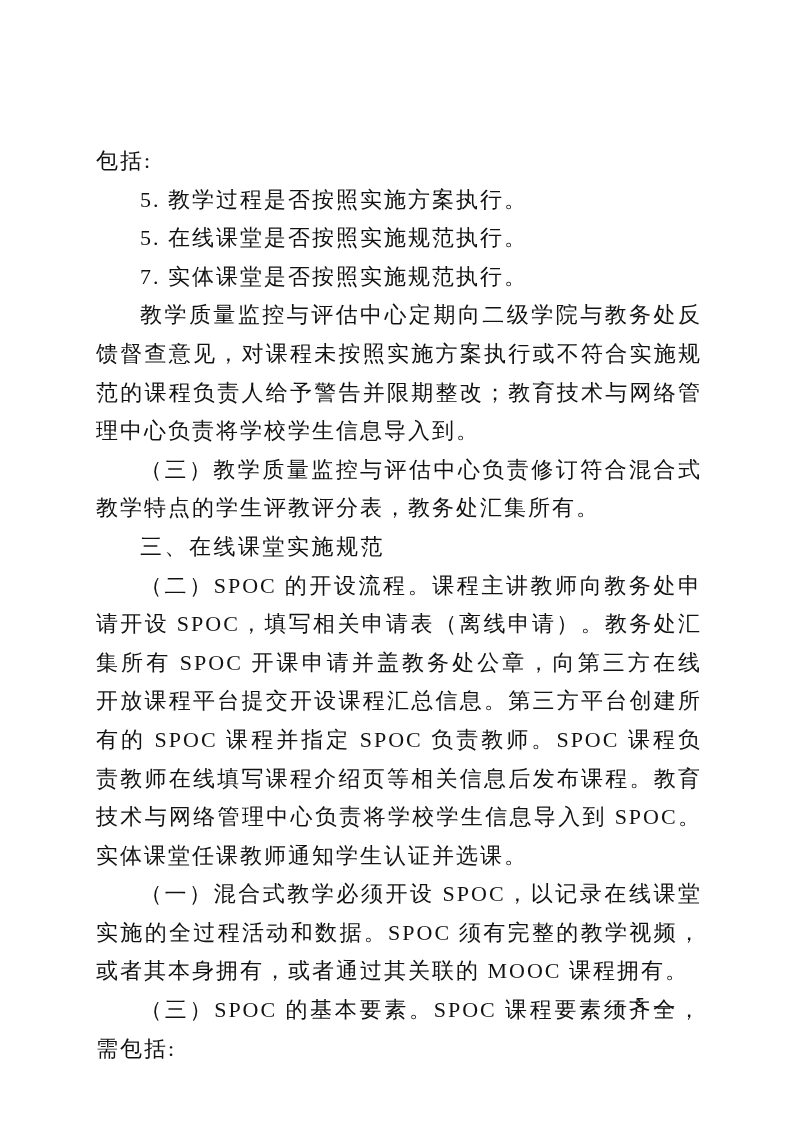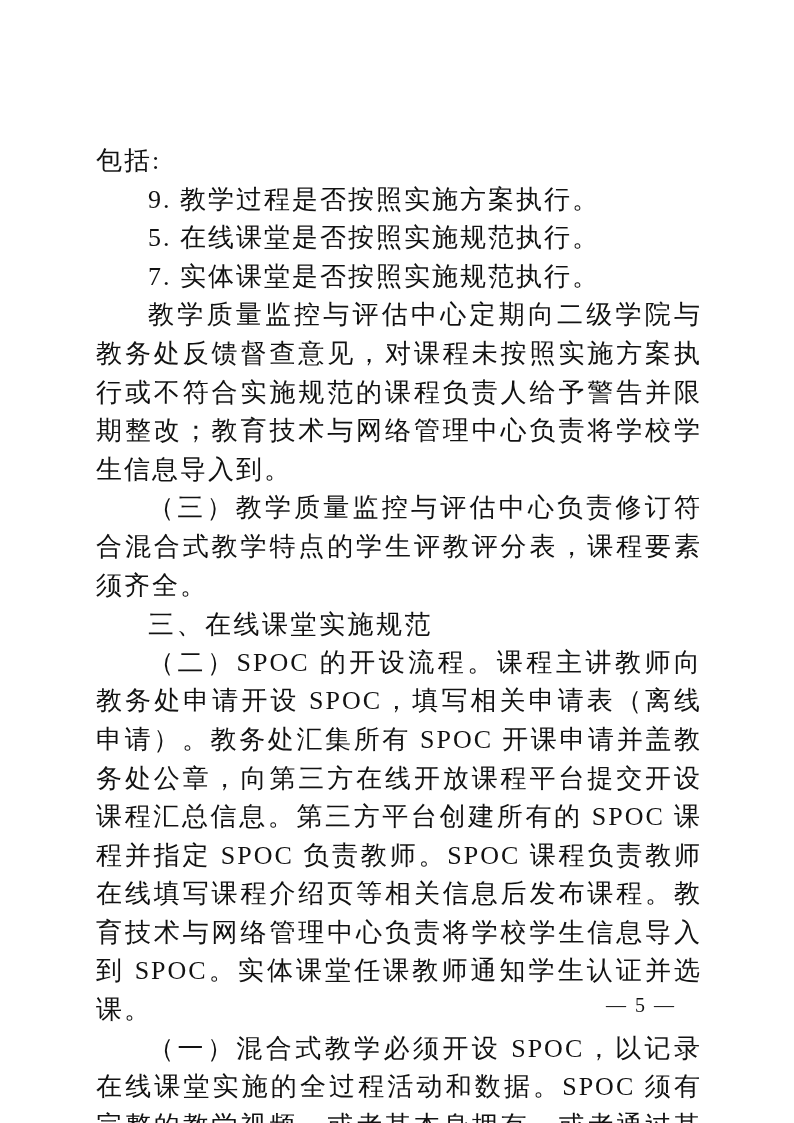--- a/index.html
+++ b/index.html
@@ -18,21 +18,21 @@
     color: #121212;
   }
   .content {
     position: absolute;
     left: 96px;
     top: 142px;
     width: 606px;
   }
   .para {
     margin: 0;
-    font-size: 26px;
+    font-size: 22px;
     line-height: 38.6px;
     letter-spacing: 2px;
     text-align: justify;
     text-justify: inter-ideograph;
   }
   .para.plain   { text-indent: 0; }
   .para.list    { text-indent: 2em; }
   .para.indent  { text-indent: 2em; }
   .para.heading {
     text-indent: 2em;
@@ -49,24 +49,24 @@
     font-family: "Liberation Serif", "DejaVu Serif", serif;
     color: #121212;
   }
 </style>
 </head>
 <body>
 
 <div class="page">
   <div class="content">
     <p class="para plain">包括:</p>
-    <p class="para list">9. 教学过程是否按照实施方案执行。</p>
+    <p class="para list">5. 教学过程是否按照实施方案执行。</p>
     <p class="para list">5. 在线课堂是否按照实施规范执行。</p>
     <p class="para list">7. 实体课堂是否按照实施规范执行。</p>
     <p class="para indent">教学质量监控与评估中心定期向二级学院与教务处反馈督查意见，对课程未按照实施方案执行或不符合实施规范的课程负责人给予警告并限期整改；教育技术与网络管理中心负责将学校学生信息导入到。</p>
-    <p class="para indent">（三）教学质量监控与评估中心负责修订符合混合式教学特点的学生评教评分表，课程要素须齐全。</p>
+    <p class="para indent">（三）教学质量监控与评估中心负责修订符合混合式教学特点的学生评教评分表，教务处汇集所有。</p>
     <p class="para heading">三、在线课堂实施规范</p>
     <p class="para indent">（二）SPOC 的开设流程。课程主讲教师向教务处申请开设 SPOC，填写相关申请表（离线申请）。教务处汇集所有 SPOC 开课申请并盖教务处公章，向第三方在线开放课程平台提交开设课程汇总信息。第三方平台创建所有的 SPOC 课程并指定 SPOC 负责教师。SPOC 课程负责教师在线填写课程介绍页等相关信息后发布课程。教育技术与网络管理中心负责将学校学生信息导入到 SPOC。实体课堂任课教师通知学生认证并选课。</p>
     <p class="para indent">（一）混合式教学必须开设 SPOC，以记录在线课堂实施的全过程活动和数据。SPOC 须有完整的教学视频，或者其本身拥有，或者通过其关联的 MOOC 课程拥有。</p>
     <p class="para indent">（三）SPOC 的基本要素。SPOC 课程要素须齐全，需包括:</p>
   </div>
   <div class="page-number">— 5 —</div>
 </div>
 
 </body></html>

